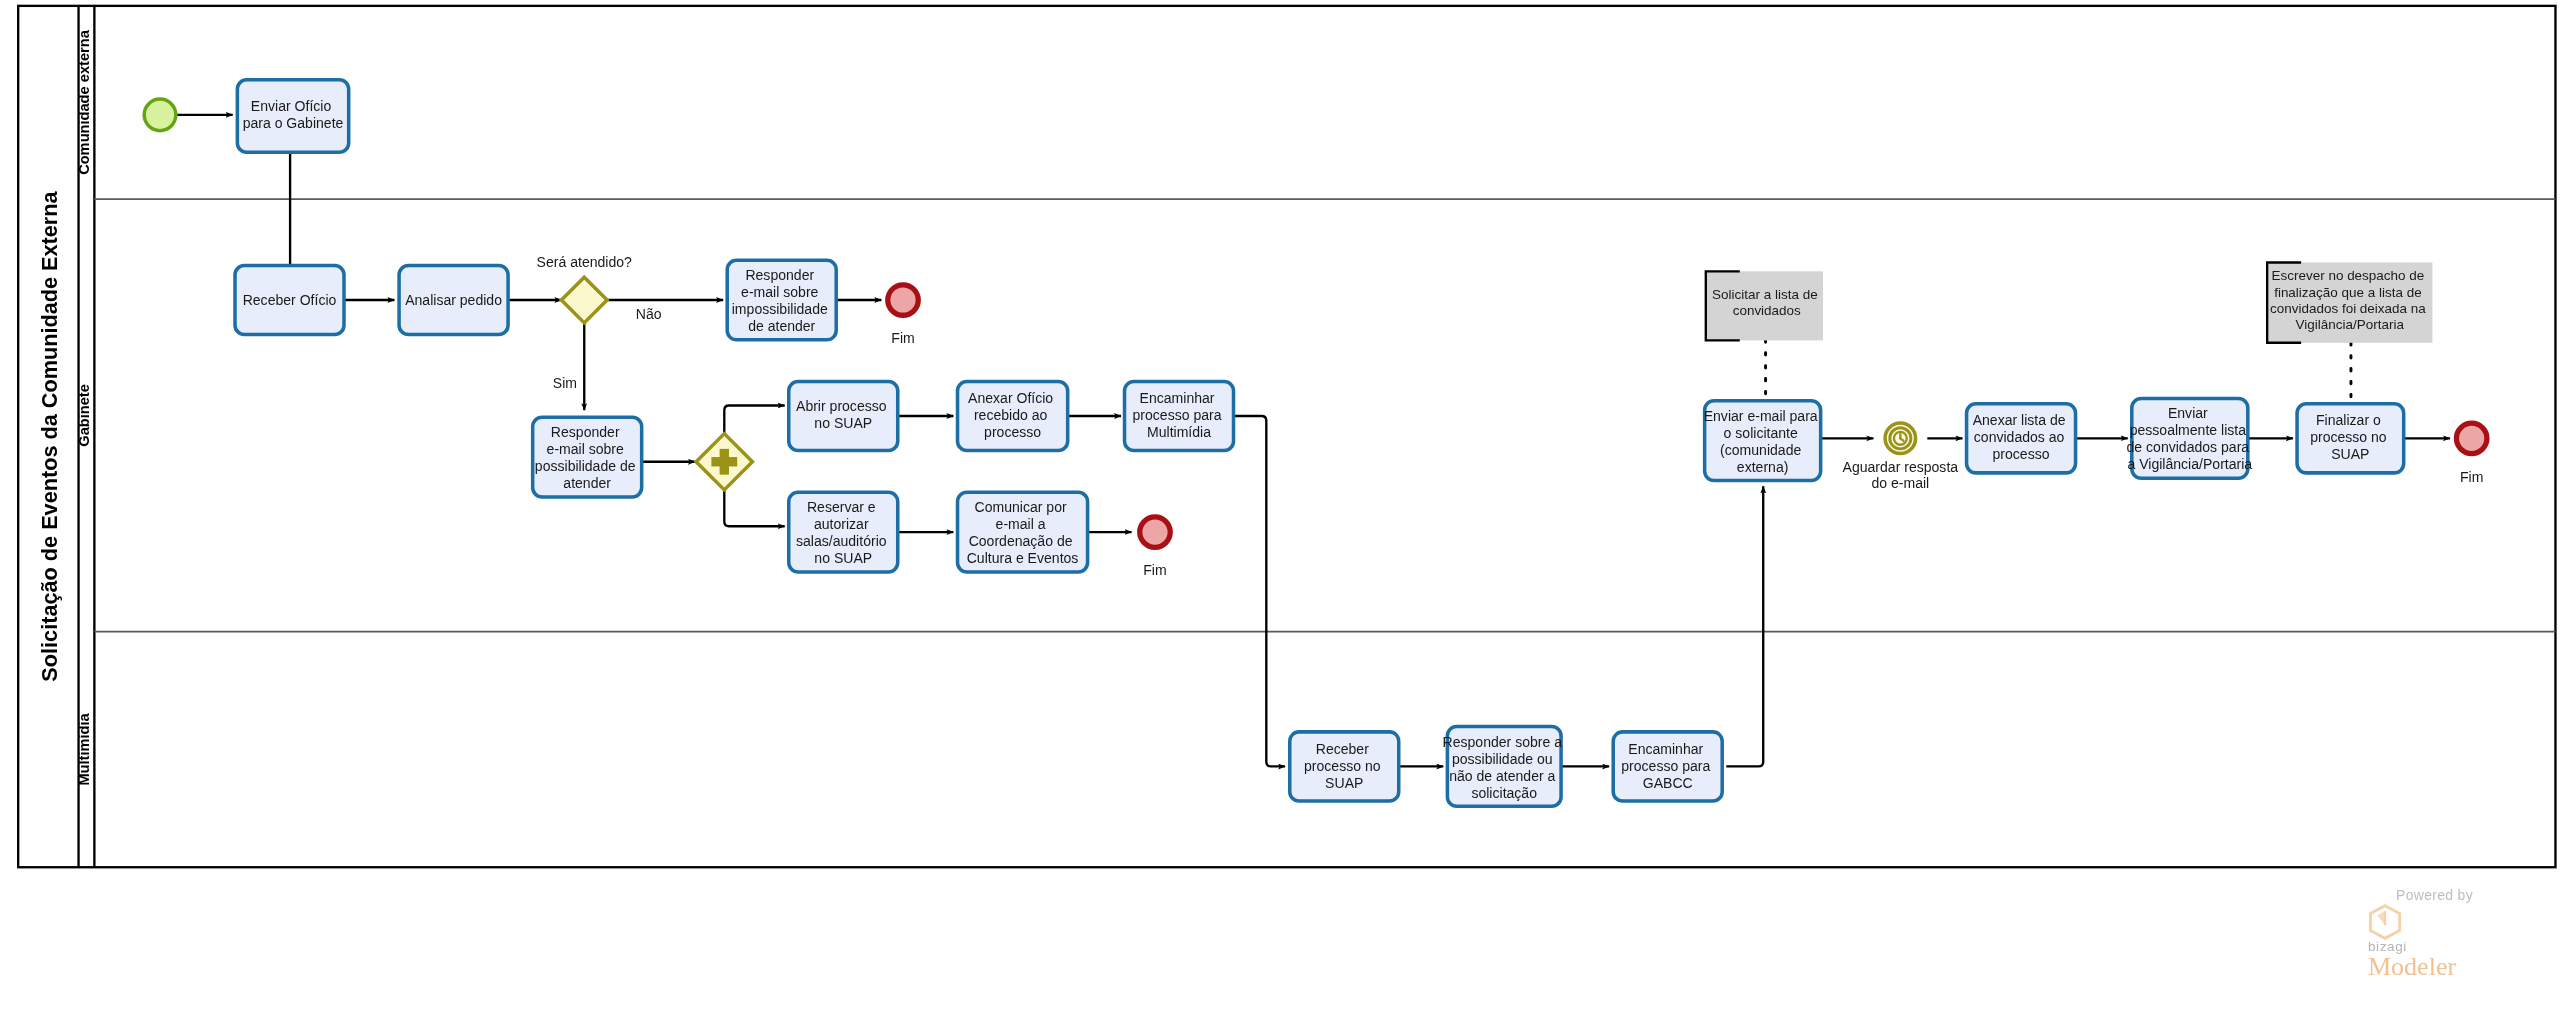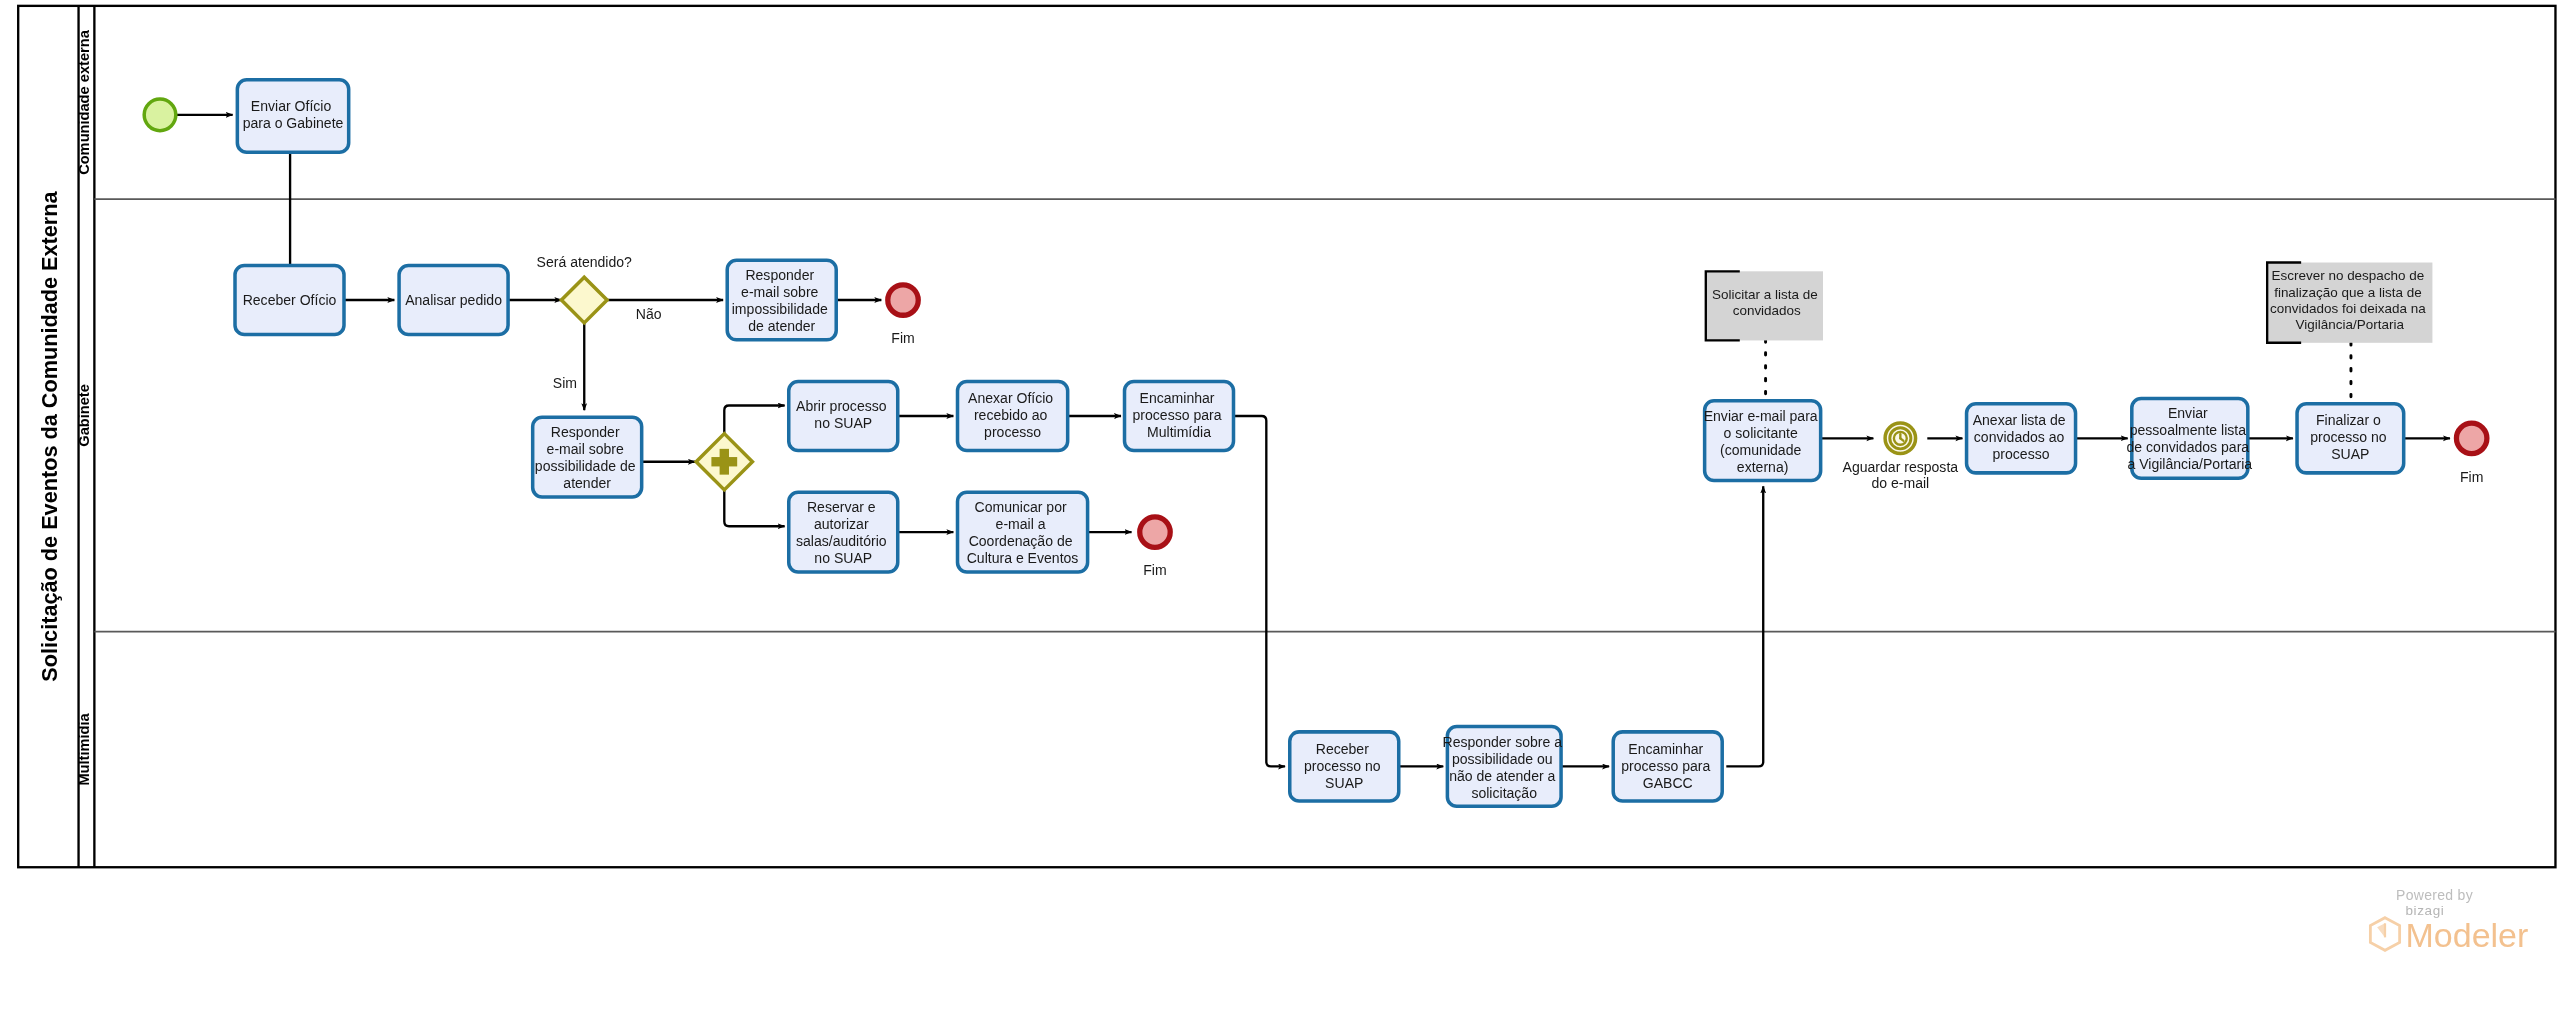--- a/index.html
+++ b/index.html
@@ -33,25 +33,25 @@
   .anno-box{fill:#d4d4d4;stroke:none;}
   .anno-bracket{fill:none;stroke:#000000;stroke-width:4;}
   .anno-text{font-family:"Liberation Sans",sans-serif;font-size:23px;fill:#1a1a1a;}
 
   .edge-label{font-family:"Liberation Sans",sans-serif;font-size:24px;fill:#1a1a1a;}
   .ev-label{font-family:"Liberation Sans",sans-serif;font-size:24px;fill:#1a1a1a;}
 
   
   #credit{position:absolute;left:2368px;top:887px;width:176px;}
   #credit .pb{font-family:"Liberation Sans",sans-serif;font-size:14px;color:#bdbdbd;letter-spacing:0.3px;margin:0 0 1.2px 28px;}
-  #credit .row{display:flex;align-items:flex-end;}
+  #credit .row{display:flex;flex-direction:column;}
   #credit .hexwrap{width:34px;height:36px;margin-right:3.5px;}
   #credit .words{display:flex;flex-direction:column;line-height:1;}
   #credit .bz{font-family:"Liberation Sans",sans-serif;font-size:13.5px;color:#b5b5b5;letter-spacing:0.6px;margin-bottom:0.6px;}
-  #credit .md{font-family:Liberation Sans, sans-serif;font-size:34px;color:#f3c18f;letter-spacing:0px;}
+  #credit .md{font-family:Liberation Serif, serif;font-size:26px;color:#f3c18f;letter-spacing:0px;}
 </style>
 </head>
 <body>
 
 <div id="stage">
 
   <svg id="bpmn" viewBox="0 0 4394 1768">
     <defs>
       <marker id="arrow" markerWidth="14" markerHeight="14" refX="12" refY="5" orient="auto" markerUnits="userSpaceOnUse">
         <path d="M0,0 L13,5 L0,10 L3,5 z" fill="#000"></path>

